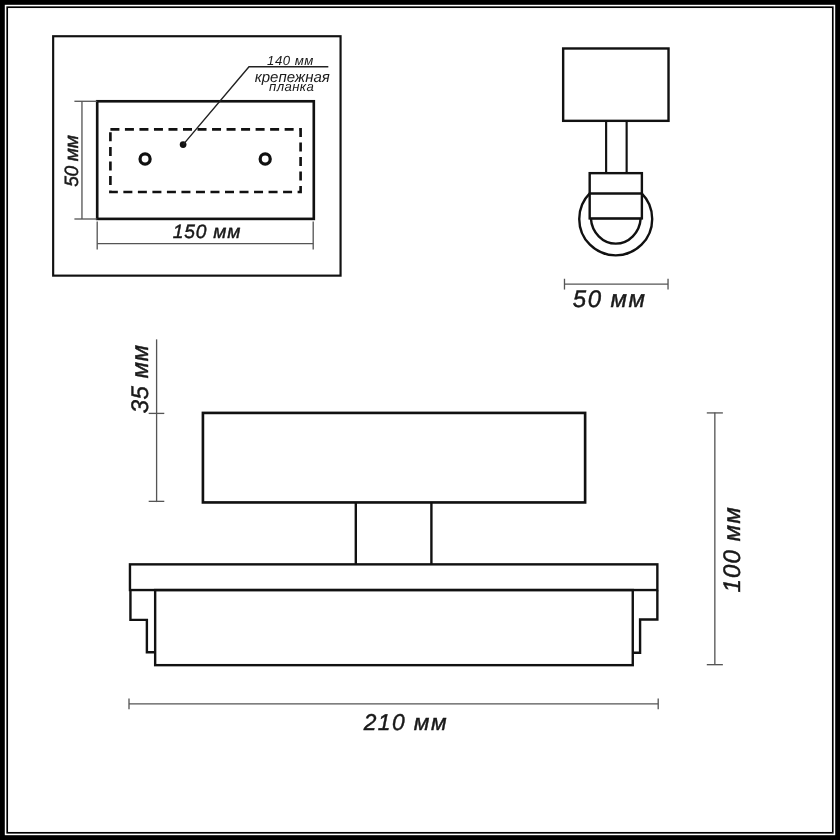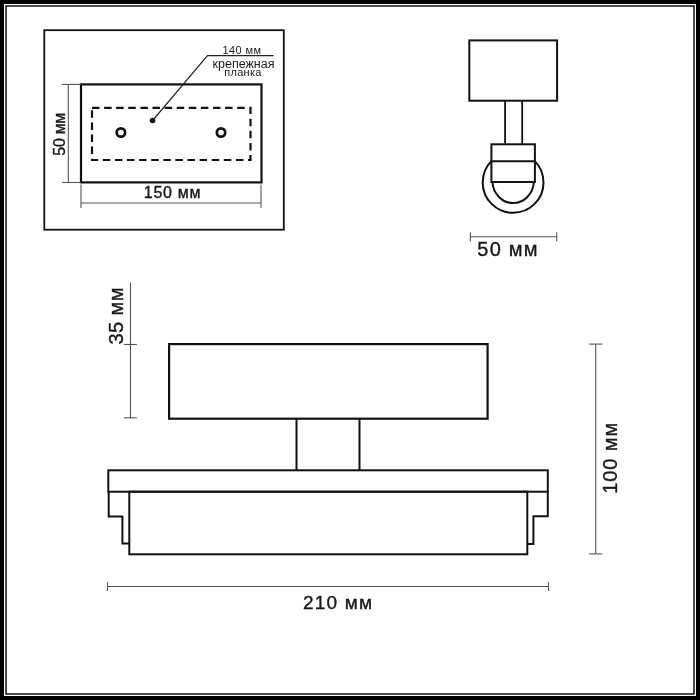--- a/index.html
+++ b/index.html
@@ -1,16 +1,16 @@
 <!DOCTYPE html>
 <html><head>
 <meta charset="utf-8">
 <style>
   html,body{margin:0;padding:0;width:700px;height:700px;background:#000;overflow:hidden;}
-  .stage{position:relative;width:700px;height:517px;background:#1d4ed8;}
+  .stage{position:relative;width:700px;height:517px;background:#1d4ed8;font-style:italic;}
   svg{position:absolute;left:0;top:0;}
   text{font-family:"Liberation Sans",sans-serif;fill:#1a1a1a;}
 </style>
 </head>
 <body>
 <div class="stage">
 <svg width="700" height="700" viewBox="0 0 700 700">
 
   <rect x="0" y="0" width="700" height="700" fill="#000"></rect>
 

